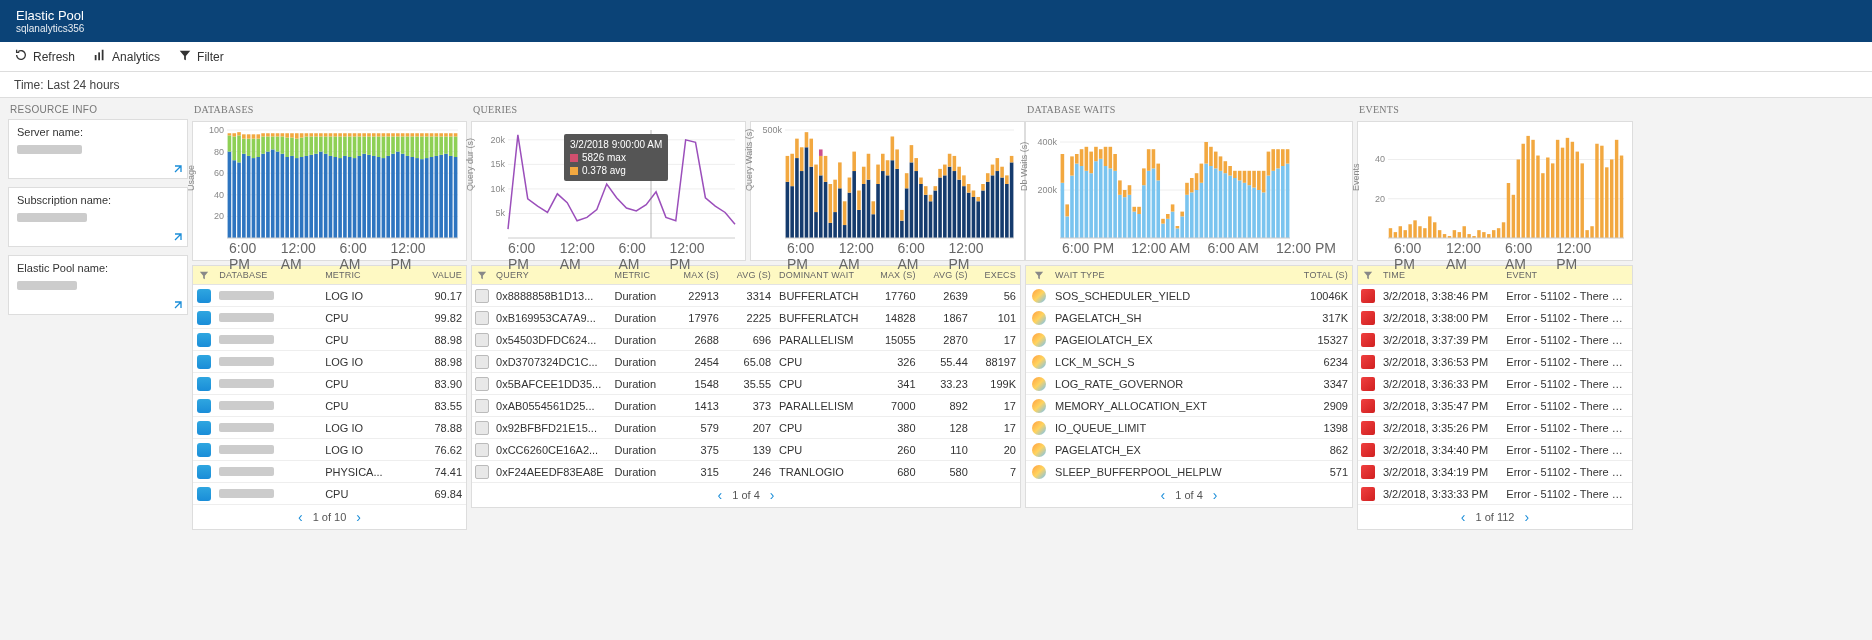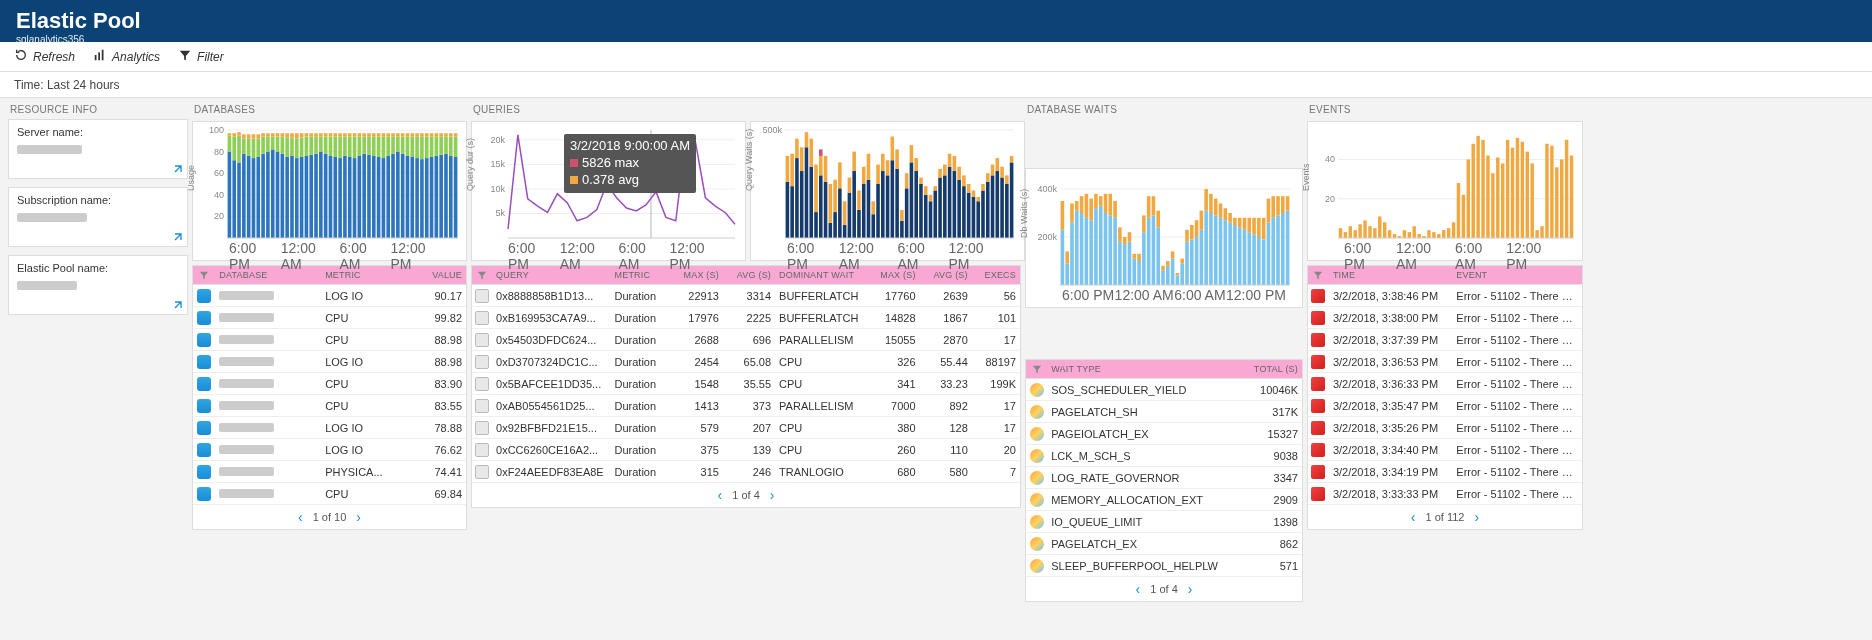--- a/index.html
+++ b/index.html
@@ -9,32 +9,31 @@
     color: #333;
     background: #f3f3f3;
     width: 1872px;
   }
   .header-bar {
     background: #0b4377;
     color: #fff;
     padding: 8px 16px;
     height: 42px;
   }
-  .header-bar .title { font-size: 22px; font-weight: 700; }
+  .header-bar .title { font-size: 13px; font-weight: 400; }
   .header-bar .subtitle { font-size: 10px; opacity: .9; }
   .toolbar {
     background: #fff;
     border-bottom: 1px solid #ddd;
     padding: 4px 14px;
     display: flex;
     gap: 18px;
     height: 30px;
     align-items: center;
     font-size: 12px;
-    font-style: italic;
   }
   .toolbar-btn { display:flex; align-items:center; gap:5px; cursor:pointer; color:#333;}
   .toolbar-btn svg { width:14px; height:14px; }
   .time-row {
     background:#fff;
     border-bottom:1px solid #ddd;
     padding:4px 14px;
     font-size:12px;
     color:#444;
     height:26px;
@@ -59,46 +58,46 @@
     height:60px; padding:6px 8px;
   }
   .info-card .label { font-size:11px; color:#333; }
   .redact { background:#ccc; border-radius:2px; height:9px; display:inline-block; }
   .open-tag {
     position:absolute; right:2px; bottom:2px;
     width:14px; height:14px; color:#1a8dd8;
   }
   
   .panel { background:transparent; display:flex; flex-direction:column; }
-  .panel .section-header { margin-bottom:2px; }
+  .panel .section-header { margin-bottom:2px;font-family:Liberation Serif, serif; }
   .chart-box, .table-box { background:#fff; border:1px solid #ddd; }
   .chart-box { height:140px; position:relative; padding:4px 6px 2px 6px; }
   .axis-label-y {
     position:absolute; left:-2px; top:50%;
     transform: rotate(-90deg) translate(0,-50%);
     transform-origin: left top;
     font-size:9px; color:#888;
   }
   .x-ticks {
     display:flex; justify-content:space-between;
     font-size:14px; color:#666; padding:0 10px 2px 30px;
   }
   .chart-svg { display:block; }
   .tooltip-box {
     position:absolute; background:#555; color:#fff;
-    font-size:13px; padding:4px 6px; border-radius:2px;
+    font-size:10px; padding:4px 6px; border-radius:2px;
     line-height:1.3;
   }
   .tooltip-row { display:flex; align-items:center; gap:4px;}
   .sw { width:8px; height:8px; display:inline-block;}
   
   .table-box { margin-top:4px; }
   table { width:100%; border-collapse:collapse; table-layout:fixed; }
   th {
-    background:#f9a8d4; font-size:9px; font-weight:400;
+    background:#fef9c3; font-size:9px; font-weight:400;
     color:#666; text-align:left;
     padding:4px 4px; border-bottom:1px solid #e3e3e3;
     text-transform:uppercase; letter-spacing:.2px;
     white-space:nowrap; overflow:hidden; text-overflow:ellipsis;
   }
   th.right, td.right { text-align:right; }
   td {
     font-size:11px; color:#333;
     padding:3px 4px;
     border-bottom:1px solid #eee;
@@ -116,21 +115,21 @@
   .ico-event { background:linear-gradient(135deg,#f04040,#d02020); border-radius:2px;}
   .funnel { display:inline-block; width:10px; height:10px; vertical-align:middle;}
   .pager {
     display:flex; justify-content:center; align-items:center;
     gap:10px; padding:4px 0; font-size:11px; color:#555;
     background:#fff;
   }
   .chev { color:#1a8dd8; font-size:14px; cursor:pointer; user-select:none;}
   .col-databases { width:275px; }
   .col-queries   { width:550px; }
-  .col-waits     { width:278px;gap:47px; }
+  .col-waits     { width:328px; }
   .col-events    { width:276px; }
   .redact-cell { width:55px; height:9px; background:#ccc; border-radius:2px; display:inline-block;}
 </style>
 </head>
 <body>
 
 <div class="header-bar">
   <div class="title">Elastic Pool</div>
   <div class="subtitle">sqlanalytics356</div>
 </div>
@@ -913,21 +912,21 @@
      <td class="right">317K</td>
    </tr>
             <tr>
      <td><span class="row-ico ico-wait"></span></td>
      <td>PAGEIOLATCH_EX</td>
      <td class="right">15327</td>
    </tr>
             <tr>
      <td><span class="row-ico ico-wait"></span></td>
      <td>LCK_M_SCH_S</td>
-     <td class="right">9038</td>
+     <td class="right">6234</td>
    </tr>
             <tr>
      <td><span class="row-ico ico-wait"></span></td>
      <td>LOG_RATE_GOVERNOR</td>
      <td class="right">3347</td>
    </tr>
             <tr>
      <td><span class="row-ico ico-wait"></span></td>
      <td>MEMORY_ALLOCATION_EXT</td>
      <td class="right">2909</td>

